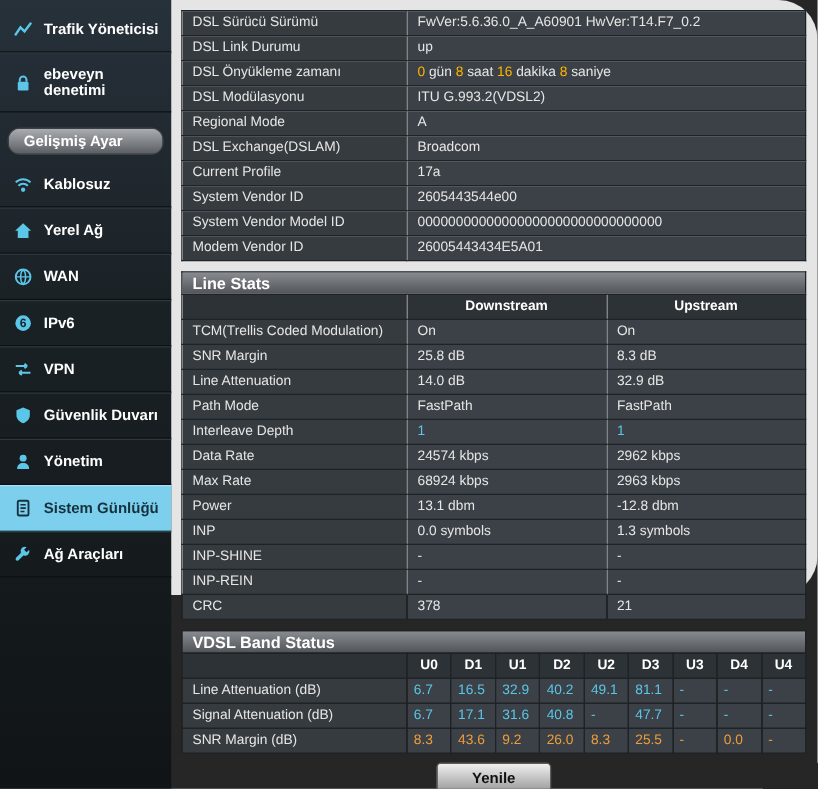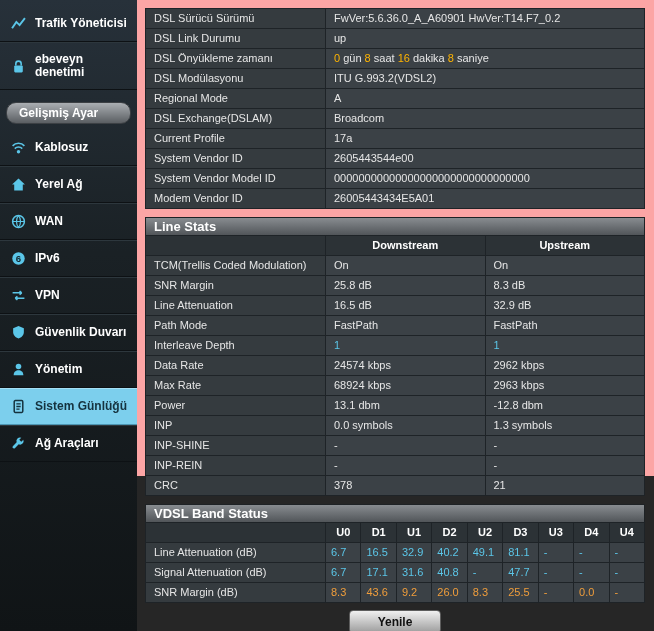--- a/index.html
+++ b/index.html
@@ -2,21 +2,21 @@
 <html><head>
 <meta charset="utf-8">
 <style>
   * { box-sizing: border-box; }
   html,body { margin:0; padding:0; }
   body {
     width:654px; height:631px; overflow:hidden;
     background:#262626;
     font-family:"Liberation Sans", sans-serif;
   }
-  .app { display:flex; width:654px; height:476px; background:#fca5a5; }
+  .app { display:flex; width:654px; height:476px; background:#e5e5e5;border-radius:31px; }
 
   
   .sidebar {
     width:137px; flex-shrink:0; height:631px;
     background:linear-gradient(#27313a 0%, #1a2125 40%, #101416 100%);
     padding-top:6px;
   }
   .side-item {
     display:flex; align-items:center; gap:9px;
     padding:10px 6px 10px 11px;
@@ -255,21 +255,21 @@
             <td class="val">On</td>
             <td class="val">On</td>
           </tr>
           <tr>
             <td class="lbl">SNR Margin</td>
             <td class="val">25.8 dB</td>
             <td class="val">8.3 dB</td>
           </tr>
           <tr>
             <td class="lbl">Line Attenuation</td>
-            <td class="val">16.5 dB</td>
+            <td class="val">14.0 dB</td>
             <td class="val">32.9 dB</td>
           </tr>
           <tr>
             <td class="lbl">Path Mode</td>
             <td class="val">FastPath</td>
             <td class="val">FastPath</td>
           </tr>
           <tr>
             <td class="lbl">Interleave Depth</td>
             <td class="val" style="color: rgb(91, 198, 232);">1</td>

